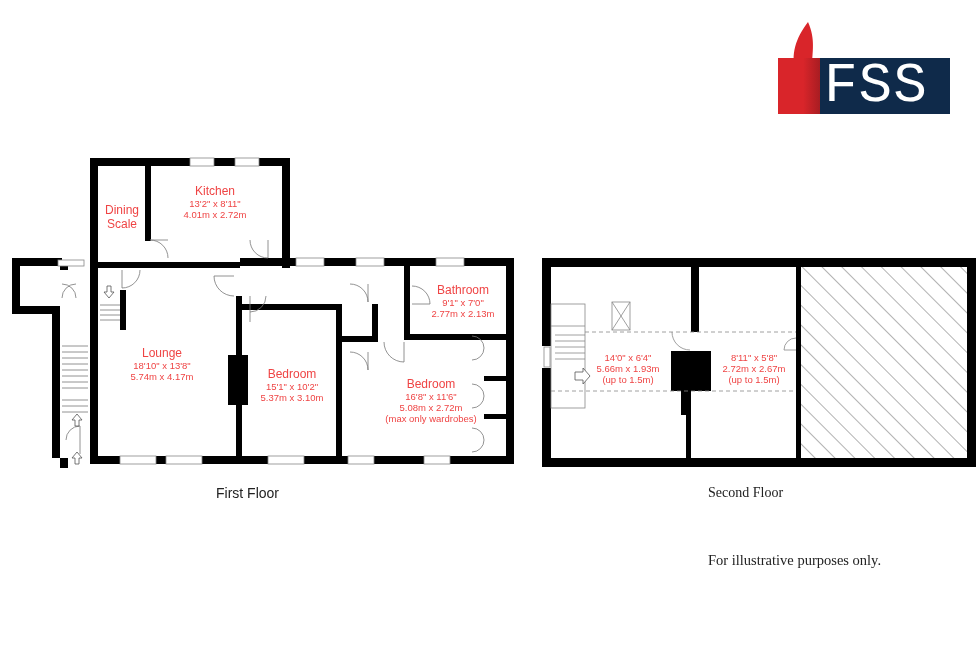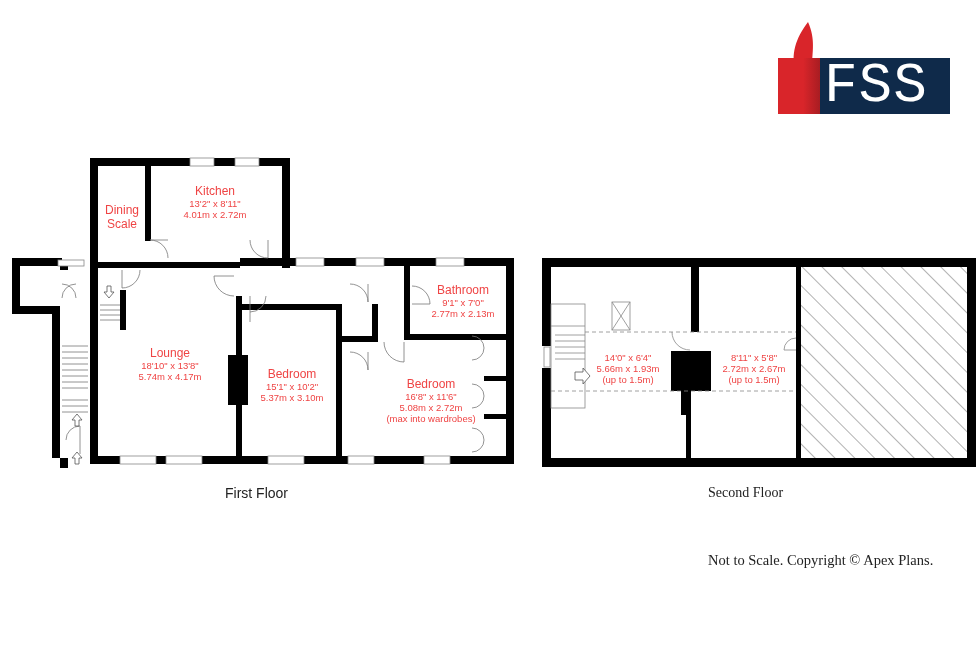--- a/index.html
+++ b/index.html
@@ -183,46 +183,46 @@
 <div class="lbl" style="left:155px;top:184px;width:120px;">
   <span class="room-name">Kitchen</span>
   <span class="room-dim">13'2" x 8'11"</span>
   <span class="room-dim">4.01m x 2.72m</span>
 </div>
 <div class="lbl" style="left:420px;top:283px;width:86px;">
   <span class="room-name">Bathroom</span>
   <span class="room-dim">9'1" x 7'0"</span>
   <span class="room-dim">2.77m x 2.13m</span>
 </div>
-<div class="lbl" style="left:120px;top:346px;width:100px;">
+<div class="lbl" style="left:112px;top:346px;width:100px;">
   <span class="room-name">Lounge</span>
   <span class="room-dim">18'10" x 13'8"</span>
   <span class="room-dim">5.74m x 4.17m</span>
 </div>
 <div class="lbl" style="left:248px;top:367px;width:88px;">
   <span class="room-name">Bedroom</span>
   <span class="room-dim">15'1" x 10'2"</span>
   <span class="room-dim">5.37m x 3.10m</span>
 </div>
 <div class="lbl" style="left:370px;top:377px;width:122px;">
   <span class="room-name">Bedroom</span>
   <span class="room-dim">16'8" x 11'6"</span>
   <span class="room-dim">5.08m x 2.72m</span>
-  <span class="room-dim">(max into wardrobes)</span>
+  <span class="room-dim">(max only wardrobes)</span>
 </div>
 
 <div class="lbl" style="left:586px;top:352px;width:84px;">
   <span class="room-dim">14'0" x 6'4"</span>
   <span class="room-dim">5.66m x 1.93m</span>
   <span class="room-dim">(up to 1.5m)</span>
 </div>
 <div class="lbl" style="left:712px;top:352px;width:84px;">
   <span class="room-dim">8'11" x 5'8"</span>
   <span class="room-dim">2.72m x 2.67m</span>
   <span class="room-dim">(up to 1.5m)</span>
 </div>
 
-<div class="floor-title" style="left:225px;top:485px;">First Floor</div>
+<div class="floor-title" style="left:216px;top:485px;">First Floor</div>
 <div class="floor-title" style="left:708px;top:485px;font-family:Liberation Serif, serif;">Second Floor</div>
 
 <div class="disclaimer">
-  <div>Not to Scale. Copyright © Apex Plans.</div>
+  <div>For illustrative purposes only.</div>
 </div>
 
 </body></html>

